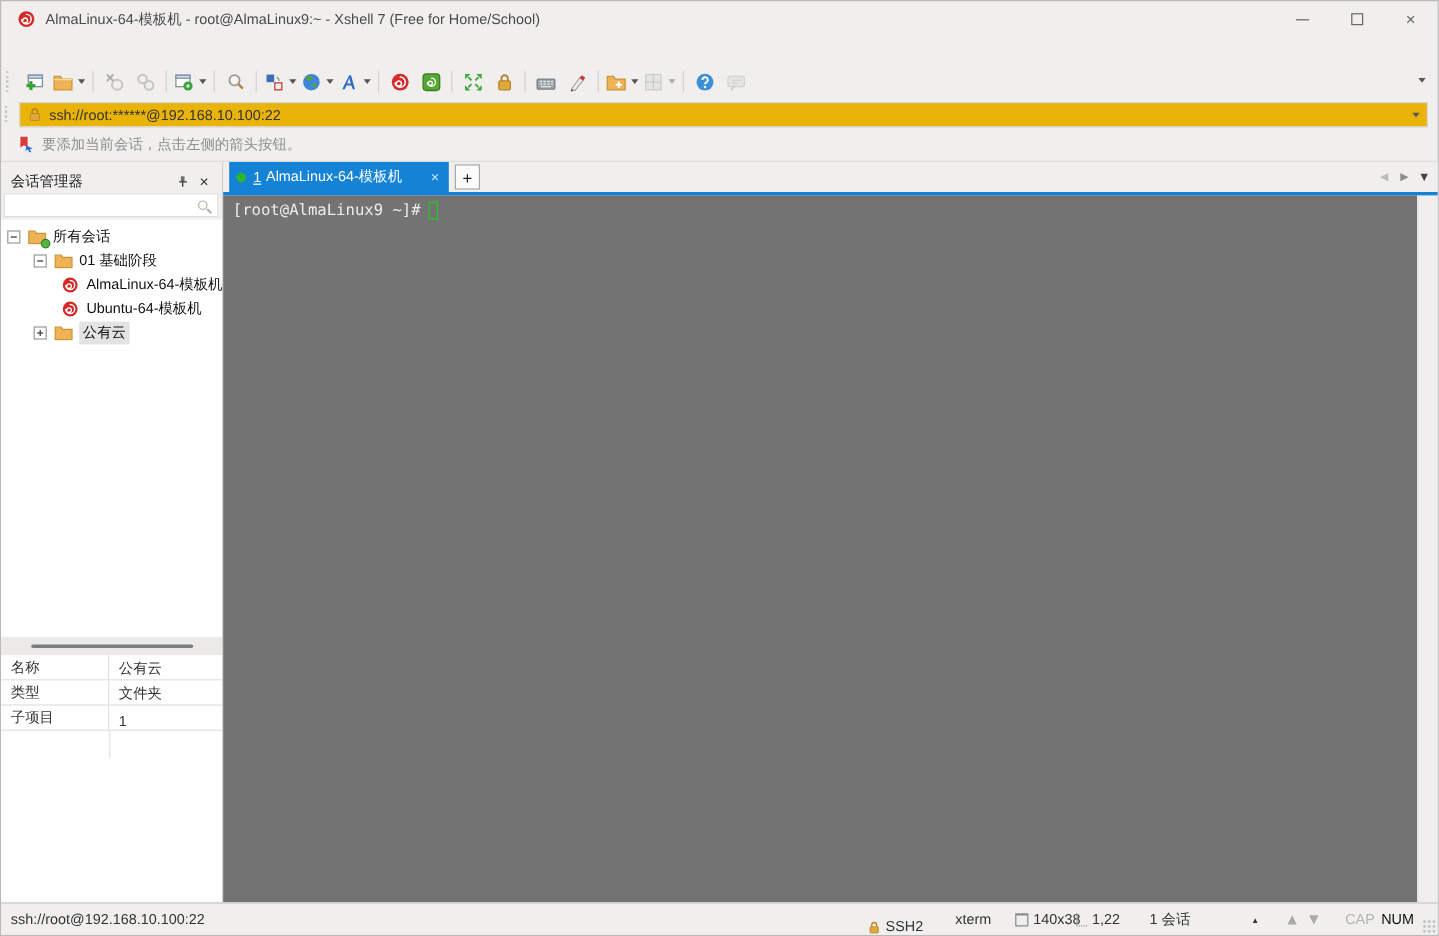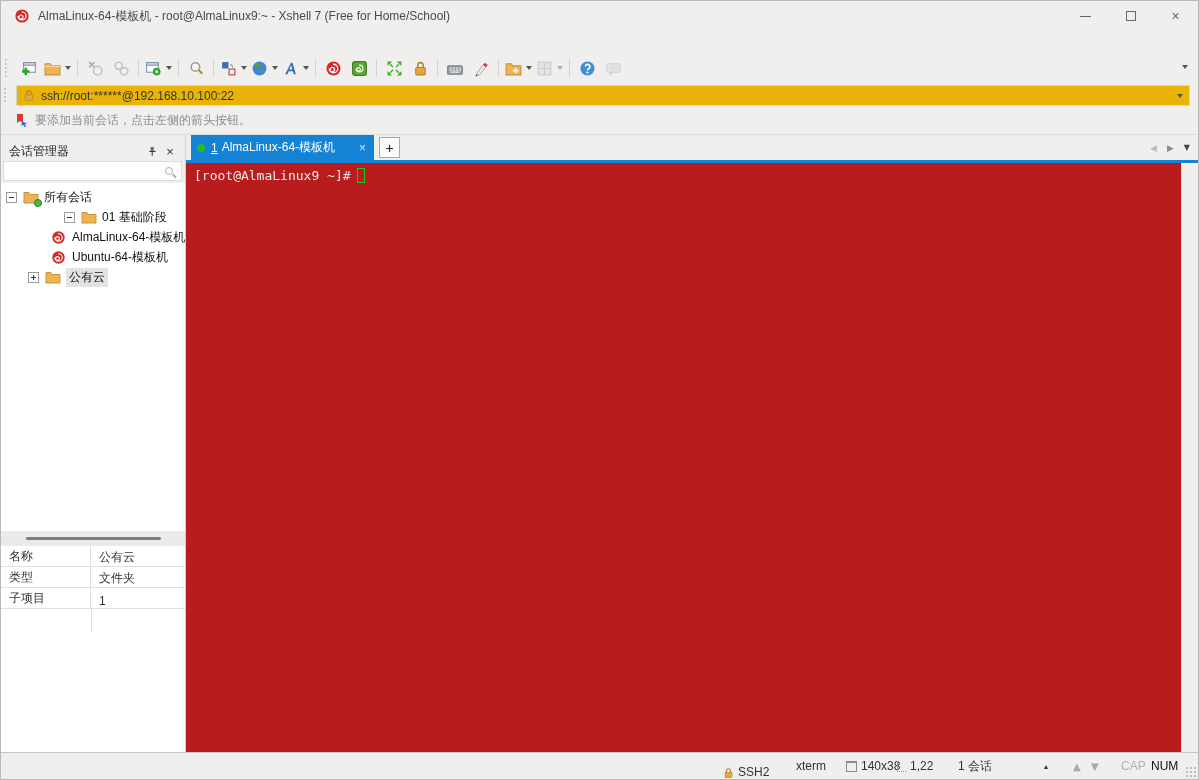--- a/index.html
+++ b/index.html
@@ -72,21 +72,21 @@
   .tab-active { position:absolute; left:5px; top:0; width:183px; height:25px; background:#1583d5; color:#fff;
                 display:flex; align-items:center; padding:0 6px; font-size:12px; }
   .tabdot { width:8px; height:8px; border-radius:50%; background:#2db52d; margin-right:6px; flex:0 0 auto; }
   .tabnum { text-decoration:underline; margin-right:4px; }
   .tabclose { margin-left:auto; color:#cfe4f7; font-size:12px; padding:0 2px; }
   .newtab { position:absolute; left:193px; top:2px; width:21px; height:21px; background:#fbfbfb; border:1px solid #a8a8a8;
             display:flex; align-items:center; justify-content:center; font-size:14px; color:#222; }
   .tabarrows { position:absolute; right:8px; top:0; height:25px; display:flex; align-items:center; gap:10px; color:#8c8c8c; font-size:9px; font-family:"DejaVu Sans", sans-serif; }
   .tabarrows .dim { color:#bdbdbd; }
   .blueline { position:absolute; top:25px; left:0; right:0; height:3px; background:#1583d5; }
-  .terminal { position:absolute; top:28px; left:0; right:17px; bottom:0; background:#b91c1c;
+  .terminal { position:absolute; top:28px; left:0; right:17px; bottom:0; background:#737373;
               font-family:"DejaVu Sans Mono", monospace; font-size:13px; color:#ececec; padding:5px 0 0 8px; }
   .promptline { display:flex; align-items:center; }
   .cursorblock { display:inline-block; width:8px; height:15px; border:1px solid #1ecb24; margin-left:6px; }
   .termscroll { position:absolute; top:28px; right:0; width:17px; bottom:0; background:#f0efee; border-left:1px solid #e2e2e2; }
 
   
   .statusbar { position:absolute; left:0; right:0; bottom:0; height:27px; background:#f0efee; border-top:1px solid #c6c6c6;
                font-size:12px; color:#333; }
   .sb { position:absolute; top:0; height:26px; display:flex; align-items:center; gap:4px; }
   .sb-url { left:8px; }
@@ -326,21 +326,21 @@
               <i class="h"></i>
             </span>
           <span class="ticon">
             <svg width="16" height="14" viewBox="0 0 16 14">
                 <path d="M1 2.5h5l1.2 2H15v8.5H1z" fill="#efb254" stroke="#c6963a"></path>
               </svg>
             <span class="gearbadge"></span>
           </span>
           <span class="lbl">所有会话</span>
         </div>
-        <div class="trow" style="top:24px; left:27px;margin-left:36px;">
+        <div class="trow" style="top:24px; left:27px;">
           <span class="expander">
               <i class="h"></i>
             </span>
           <span class="ticon">
             <svg width="16" height="14" viewBox="0 0 16 14">
                 <path d="M1 2.5h5l1.2 2H15v8.5H1z" fill="#efb254" stroke="#c6963a"></path>
               </svg>
           </span>
           <span class="lbl">01 基础阶段</span>
         </div>
@@ -420,20 +420,23 @@
         <div class="promptline">
           <span>[root@AlmaLinux9 ~]#</span>
           <span class="cursorblock"></span>
         </div>
       </div>
       <div class="termscroll"></div>
     </div>
   </div>
 
   <div class="statusbar">
+    <div class="sb sb-url">
+        <span>ssh://root@192.168.10.100:22</span>
+      </div>
     <div class="sb sb-ssh2">
       <svg width="11" height="12" viewBox="0 0 16 16">
         <rect x="3" y="7" width="10" height="7.5" rx="1" fill="#e0a93e" stroke="#b5832a"></rect>
         <path d="M5 7V4.8a3 3 0 0 1 6 0V7" fill="none" stroke="#b5832a" stroke-width="1.6"></path>
       </svg>
       <span>SSH2</span>
     </div>
     <div class="sb sb-xterm">
         <span>xterm</span>
       </div>

